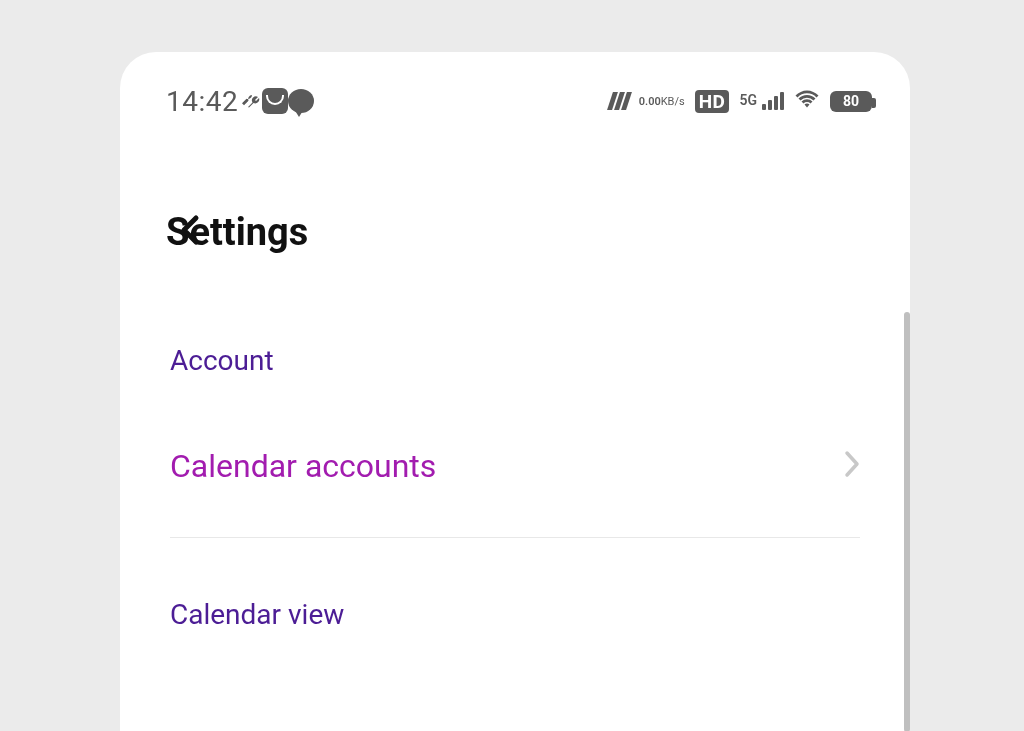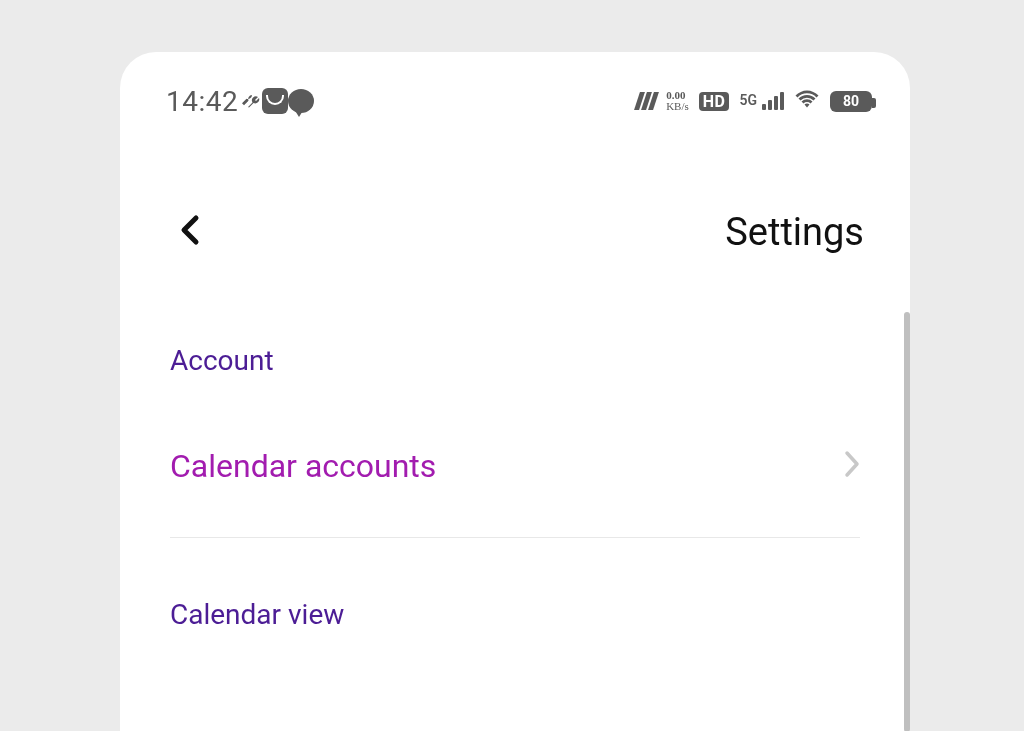--- a/index.html
+++ b/index.html
@@ -95,36 +95,35 @@
     }
     
     .status-right {
       display: flex;
       align-items: center;
       gap: 10px;
     }
     
     .net-speed {
       display: flex;
-      flex-direction: column;
+      flex-direction: row;
       line-height: 1;
       color: #5a5a5a;
       font-size: 11px;
       align-items: flex-start;
-      font-family: Liberation Serif, serif;
     }
     
     .net-speed-top {
       font-weight: 600;
     }
     
     .hd-badge {
       background: #5a5a5a;
       color: #fff;
-      font-size: 16px;
+      font-size: 19px;
       font-weight: 700;
       padding: 0 4px;
       border-radius: 4px;
       letter-spacing: 0.5px;
     }
     
     .network-group {
       display: flex;
       gap: 3px;
     }
@@ -191,23 +190,23 @@
     
     .back-button {
       position: absolute;
       left: 50px;
       cursor: pointer;
       padding: 10px;
     }
     
     .page-title {
       flex: 1;
-      text-align: right;
+      text-align: left;
       font-size: 38px;
-      font-weight: 400;
+      font-weight: 700;
       color: #111;
     }
     
     .content {
       padding: 0 50px;
       position: relative;
     }
     
     .section-header {
       font-size: 28px;

